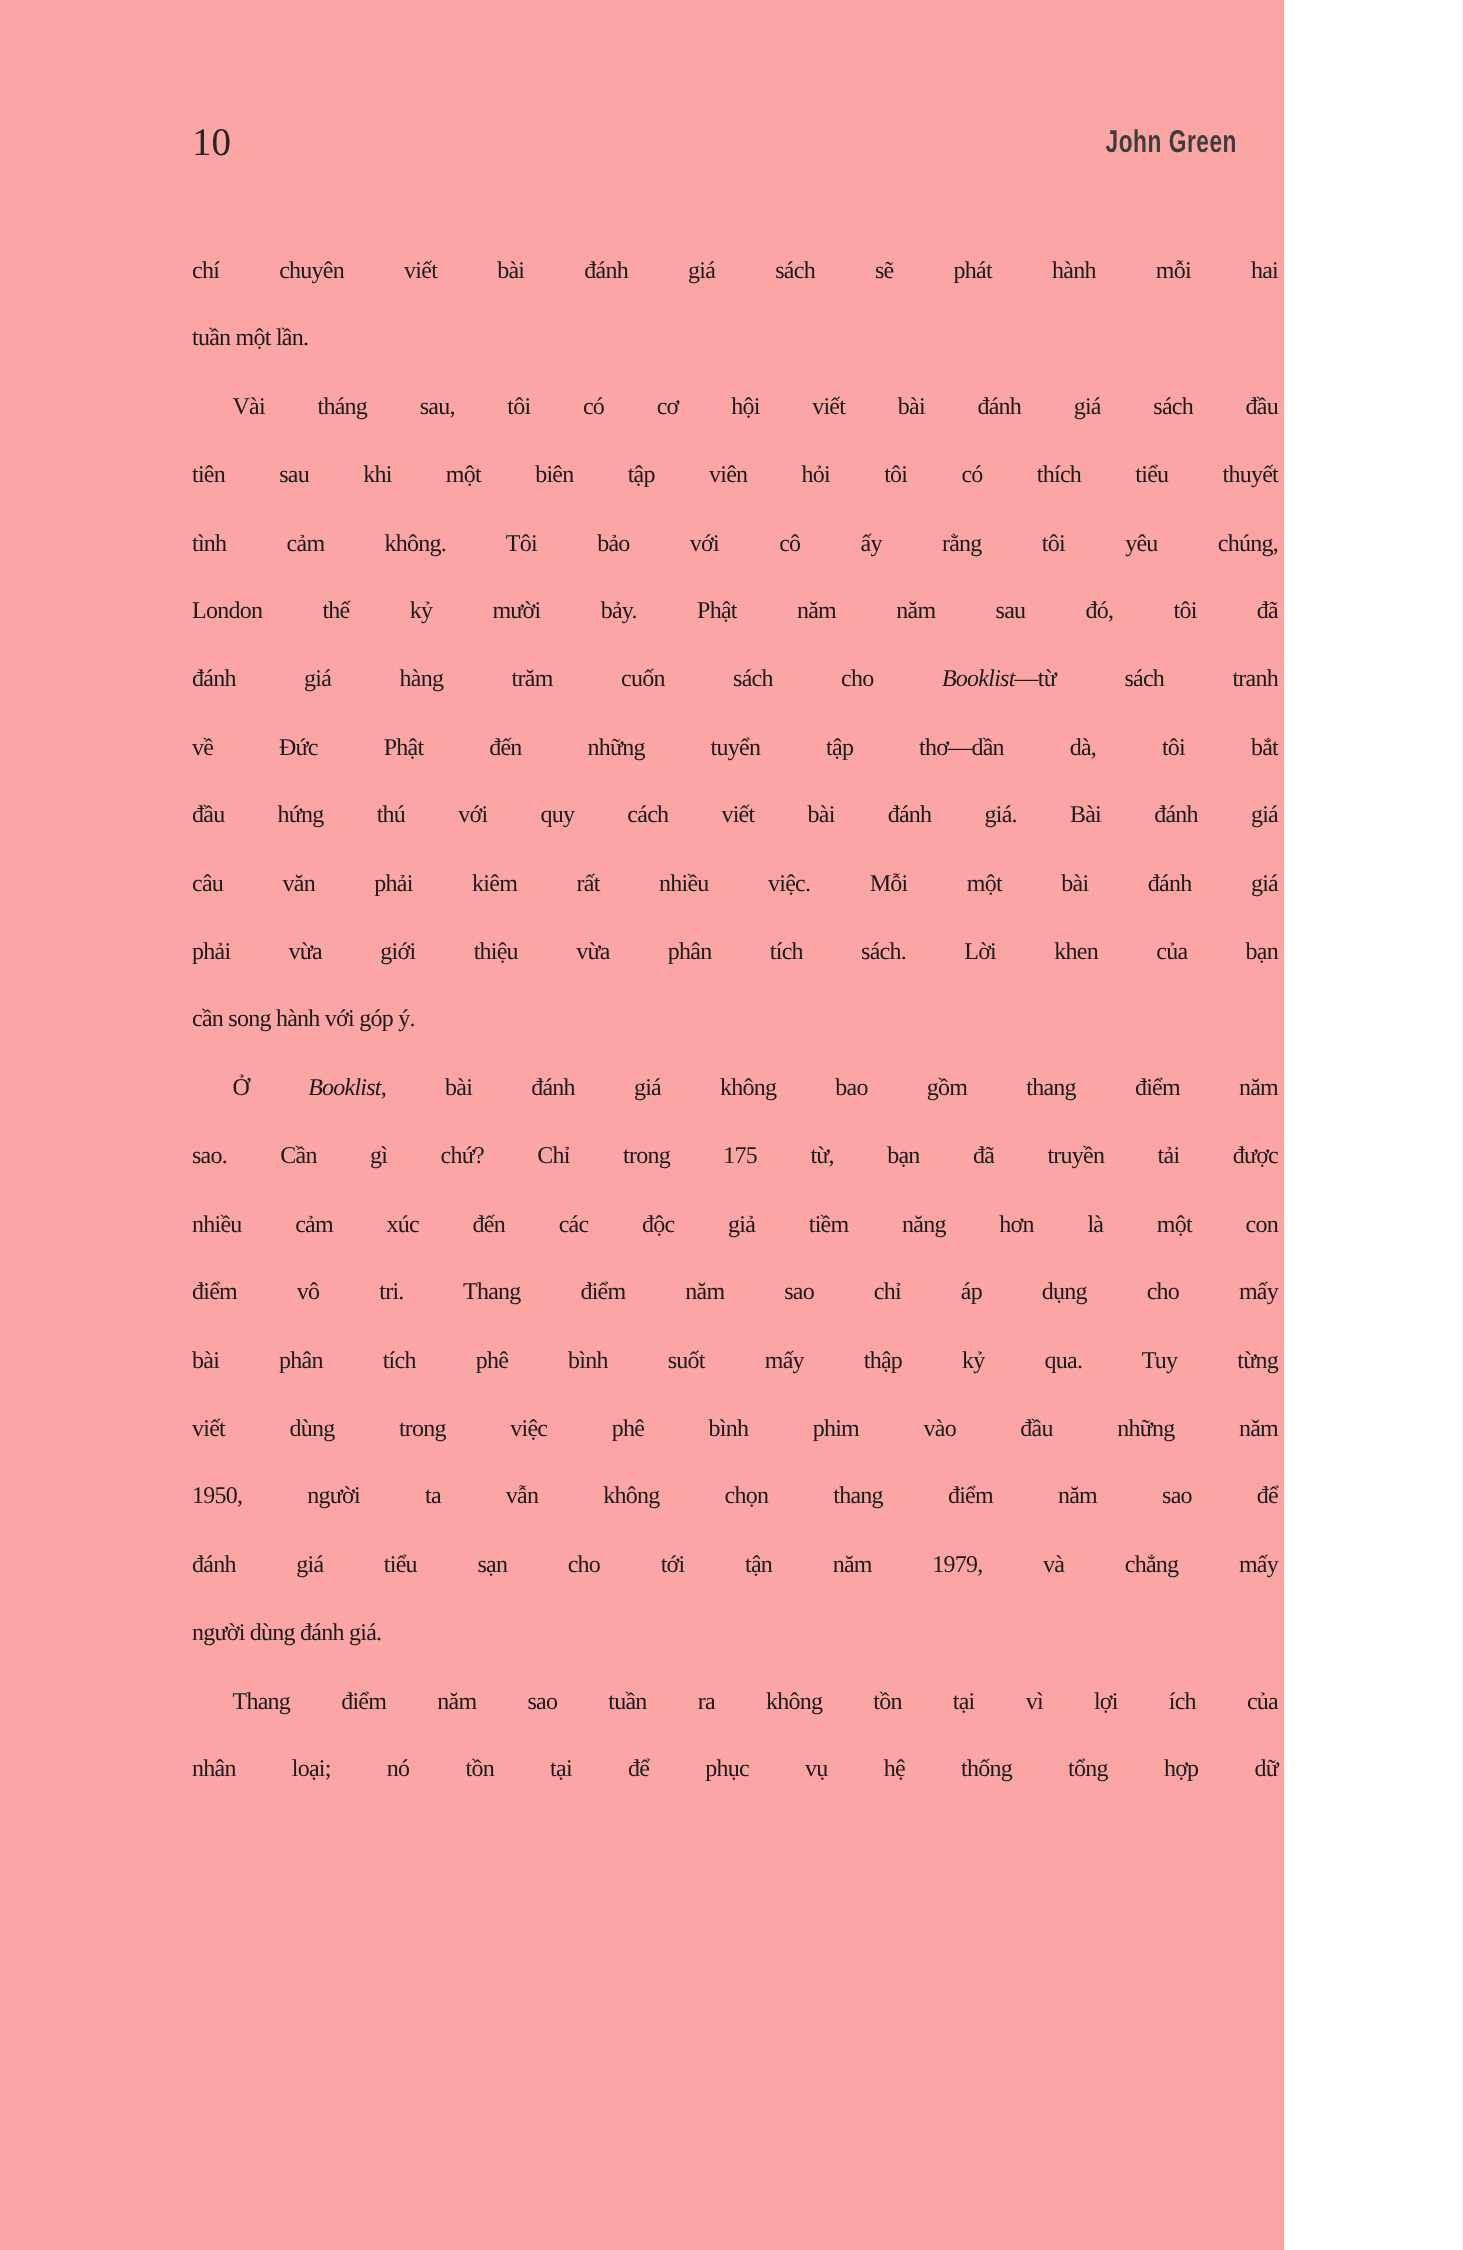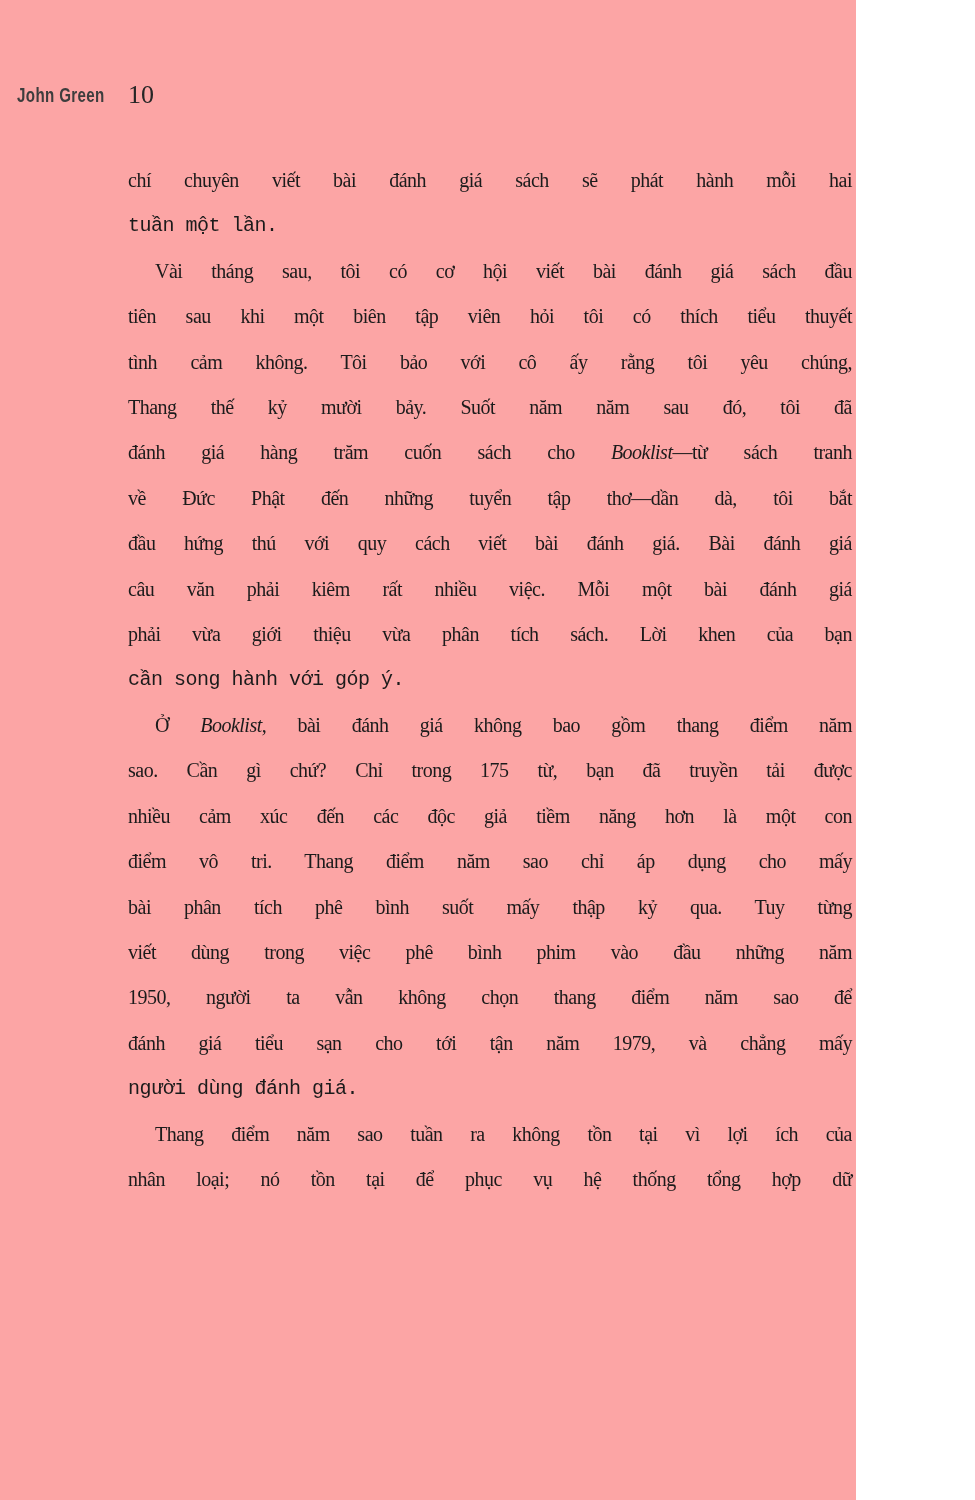--- a/index.html
+++ b/index.html
@@ -17,72 +17,72 @@
     top: 80px;
     font-size: 26px;
     line-height: 30px;
     color: #262626;
   }
   .running-head-wrap {
     position: absolute;
     left: 0;
     right: 14px;
     top: 82px;
-    text-align: left;
+    text-align: right;
   }
   .running-head {
     display: inline-block;
     font-family: "Liberation Sans", "DejaVu Sans", sans-serif;
     font-size: 21px;
     line-height: 26px;
     font-weight: 600;
     color: #3d3d3d;
     letter-spacing: 0.5px;
     transform: scaleX(0.72);
     transform-origin: center;
   }
   .body-text {
     position: absolute;
     left: 128px;
     top: 158px;
     width: 724px;
-    font-size: 20px;
+    font-size: 16px;
     line-height: 45.4px;
     letter-spacing: -0.5px;
     color: #1b1b1b;
   }
   .paragraph { margin: 0; padding: 0; }
   .line {
     text-align: justify;
     text-align-last: justify;
     text-justify: inter-word;
     white-space: normal;
   }
   .line.indent { text-indent: 27px; }
-  .line.para-end { text-align-last: left; font-family: Liberation Mono, monospace; }
+  .line.para-end { text-align-last: left; }
   .line em { font-style: italic; }
 </style>
 </head>
 <body>
 
 <div class="page">
   <div class="page-number">10</div>
   <div class="running-head-wrap">
     <span class="running-head">John Green</span>
   </div>
   <div class="body-text">
       <div class="paragraph">
         <div class="line"><span>chí chuyên viết bài đánh giá sách sẽ phát hành mỗi hai</span></div>
         <div class="line para-end"><span>tuần một lần.</span></div>
       </div>
       <div class="paragraph">
         <div class="line indent"><span>Vài tháng sau, tôi có cơ hội viết bài đánh giá sách đầu</span></div>
         <div class="line"><span>tiên sau khi một biên tập viên hỏi tôi có thích tiểu thuyết</span></div>
         <div class="line"><span>tình cảm không. Tôi bảo với cô ấy rằng tôi yêu chúng,</span></div>
-        <div class="line"><span>Thang thế kỷ mười bảy. Suốt năm năm sau đó, tôi đã</span></div>
+        <div class="line"><span>London thế kỷ mười bảy. Phật năm năm sau đó, tôi đã</span></div>
         <div class="line"><span>đánh giá hàng trăm cuốn sách cho </span><em>Booklist</em><span>—từ sách tranh</span></div>
         <div class="line"><span>về Đức Phật đến những tuyển tập thơ—dần dà, tôi bắt</span></div>
         <div class="line"><span>đầu hứng thú với quy cách viết bài đánh giá. Bài đánh giá</span></div>
         <div class="line"><span>câu văn phải kiêm rất nhiều việc. Mỗi một bài đánh giá</span></div>
         <div class="line"><span>phải vừa giới thiệu vừa phân tích sách. Lời khen của bạn</span></div>
         <div class="line para-end"><span>cần song hành với góp ý.</span></div>
       </div>
       <div class="paragraph">
         <div class="line indent"><span>Ở </span><em>Booklist</em><span>, bài đánh giá không bao gồm thang điểm năm</span></div>
         <div class="line"><span>sao. Cần gì chứ? Chỉ trong 175 từ, bạn đã truyền tải được</span></div>

